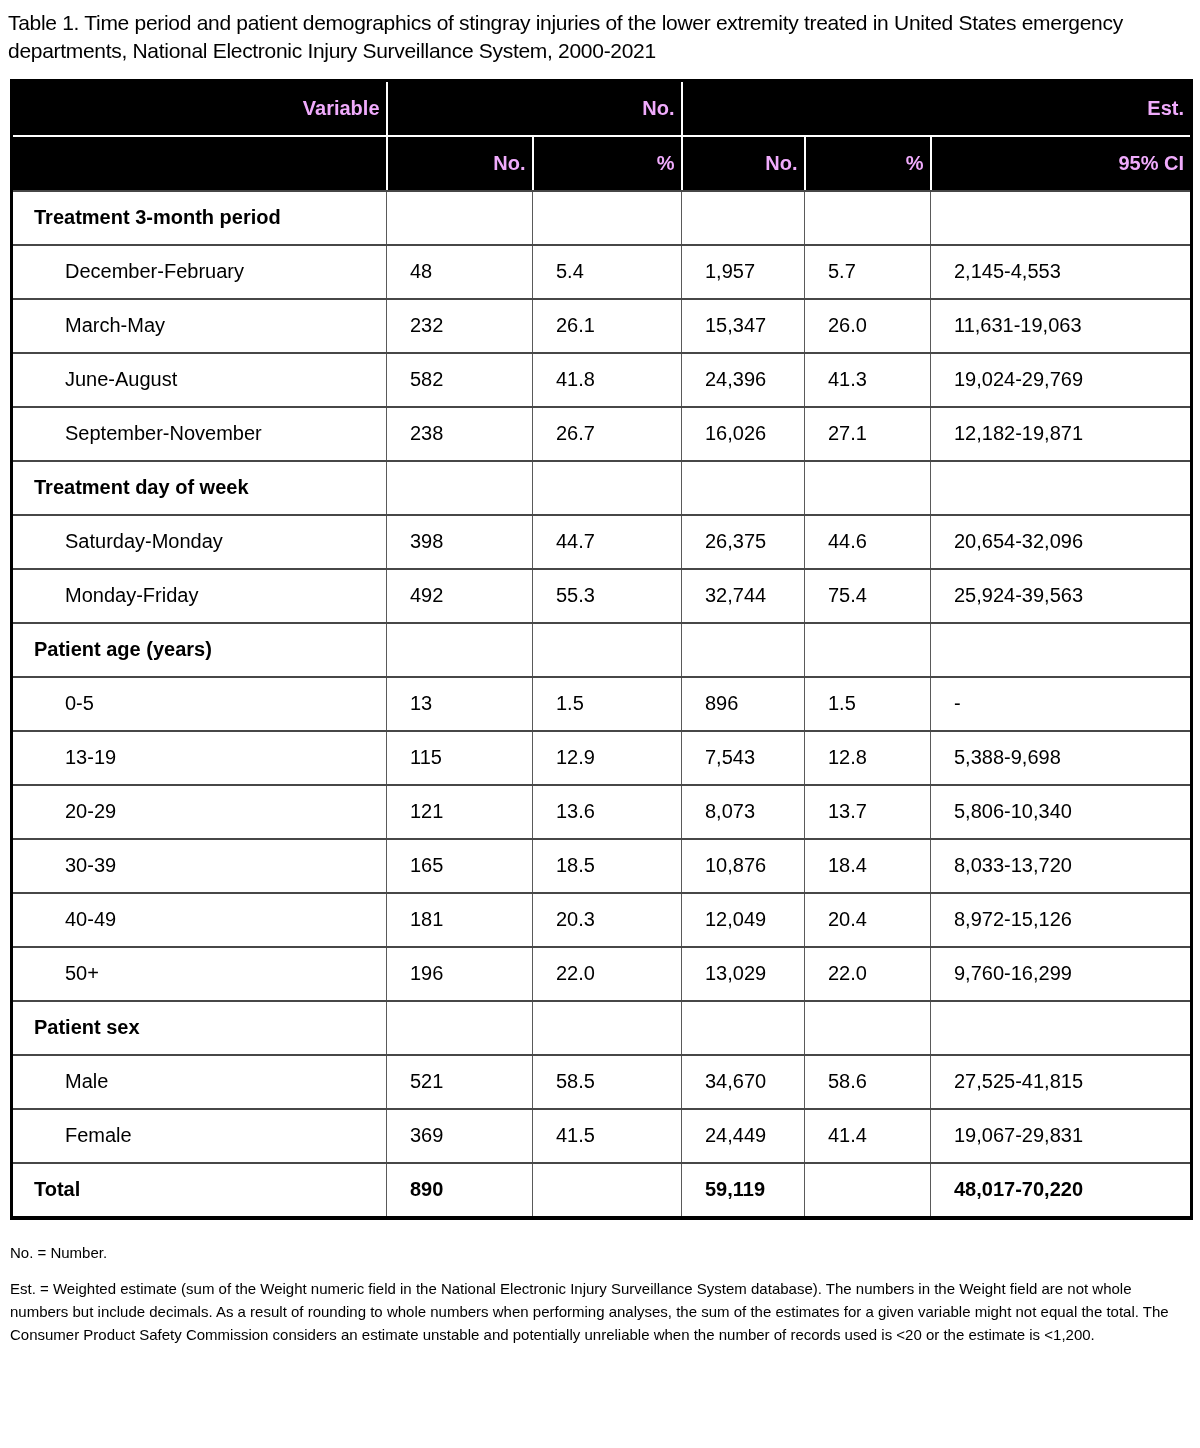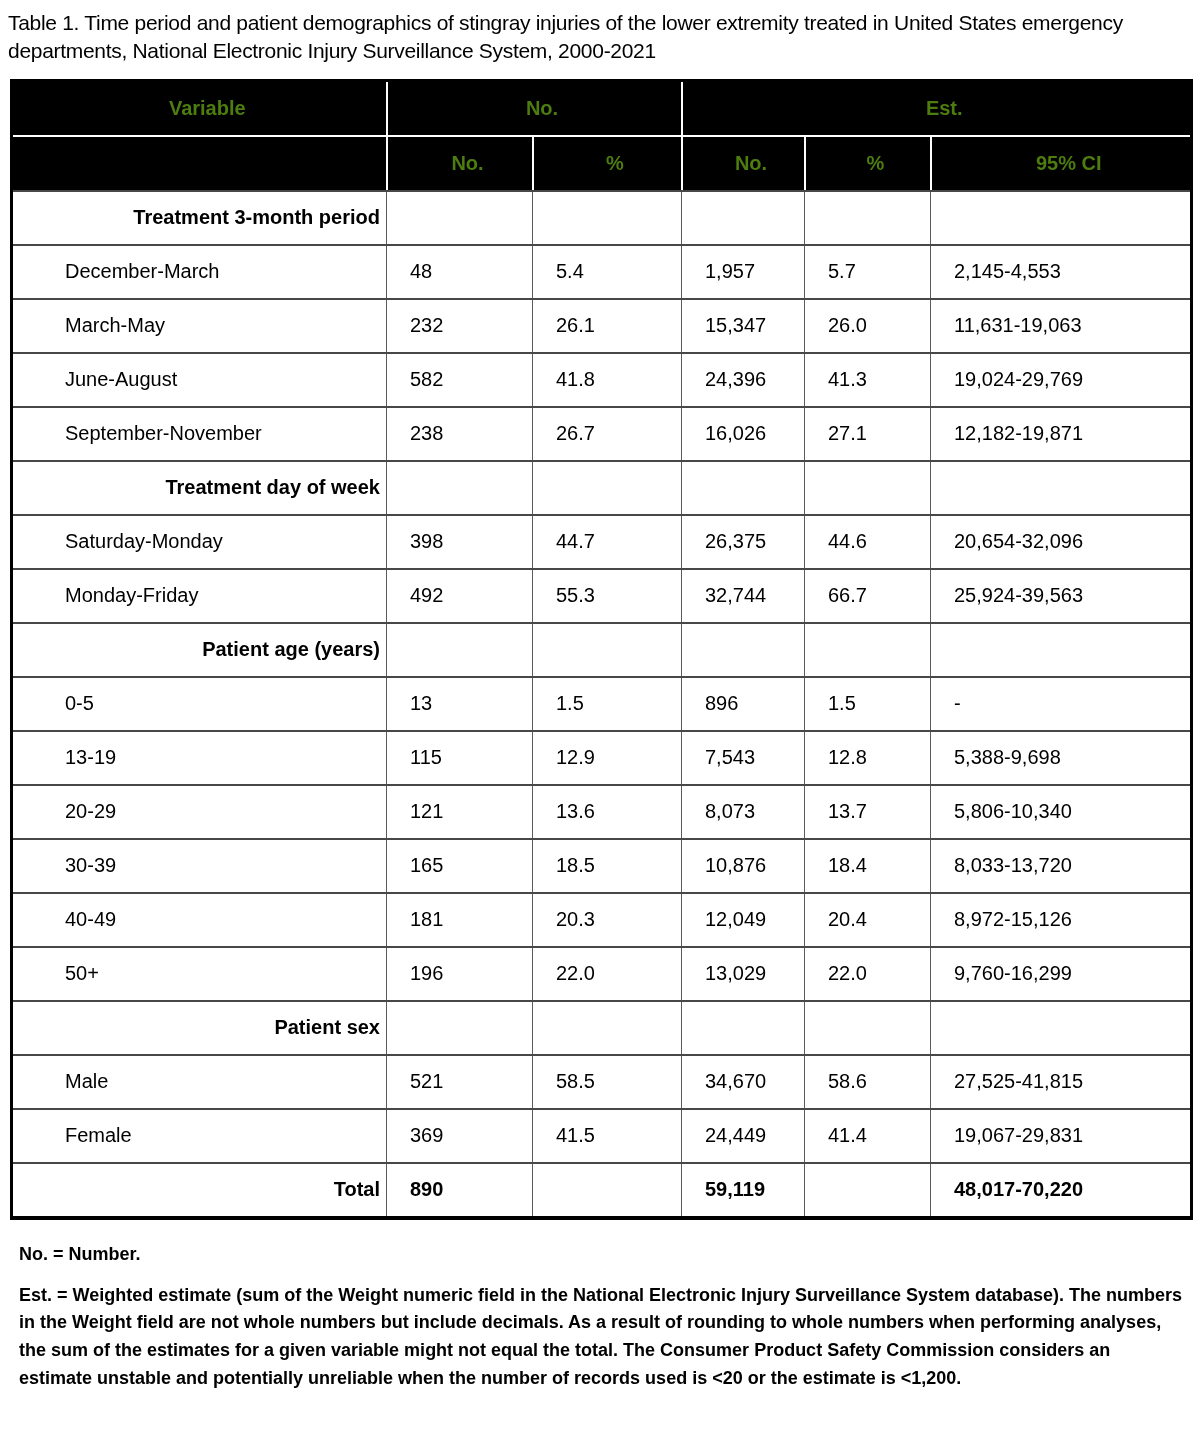--- a/index.html
+++ b/index.html
@@ -34,24 +34,24 @@
   }
   col.c-var { width: 375px; }
   col.c-no  { width: 146px; }
   col.c-pct { width: 149px; }
   col.c-eno { width: 123px; }
   col.c-epct{ width: 126px; }
   col.c-ci  { width: 261px; }
 
   thead th {
     background: #000000;
-    color: #4d7c0f;
+    color: #f0abfc;
     font-size: 20px;
     font-weight: 700;
-    text-align: center;
+    text-align: right;
     vertical-align: middle;
     height: 53px;
     padding: 0 6px 0 22px;
     border: 2px solid #ffffff;
   }
   thead tr.subhead th { border-bottom: 2px solid #474747; }
 
   tbody td {
     font-size: 20px;
     height: 52px;
@@ -62,30 +62,28 @@
     border-top: 2px solid #474747;
     border-bottom: 2px solid #474747;
     background: #ffffff;
     white-space: nowrap;
     overflow: hidden;
   }
   tbody tr.section td.label,
   tbody tr.total td.label {
     font-weight: 700;
     padding-left: 21px;
-    text-align: right;
   }
   tbody tr.data td.label { padding-left: 52px; }
   tbody tr.total td { font-weight: 700; }
 
   .footnotes {
-    margin: 21px 12px 0 19px;
-    font-size: 18px;
+    margin: 21px 12px 0 10px;
+    font-size: 15px;
     line-height: 1.55;
-    font-weight: bold;
   }
   .footnotes p { margin: 0 0 13px 0; }
 </style>
 </head>
 <body>
 
 <div class="page">
 
   <div class="title">Table 1. Time period and patient demographics of stingray injuries of the lower extremity treated in United States emergency departments, National Electronic Injury Surveillance System, 2000-2021</div>
 
@@ -116,21 +114,21 @@
     <tbody id="tbody">
         <tr class="section">
           <td class="label">Treatment 3-month period</td>
           <td></td>
           <td></td>
           <td></td>
           <td></td>
           <td></td>
         </tr>
         <tr class="data">
-          <td class="label">December-March</td>
+          <td class="label">December-February</td>
           <td>48</td>
           <td>5.4</td>
           <td>1,957</td>
           <td>5.7</td>
           <td>2,145-4,553</td>
         </tr>
         <tr class="data">
           <td class="label">March-May</td>
           <td>232</td>
           <td>26.1</td>
@@ -168,21 +166,21 @@
           <td>44.7</td>
           <td>26,375</td>
           <td>44.6</td>
           <td>20,654-32,096</td>
         </tr>
         <tr class="data">
           <td class="label">Monday-Friday</td>
           <td>492</td>
           <td>55.3</td>
           <td>32,744</td>
-          <td>66.7</td>
+          <td>75.4</td>
           <td>25,924-39,563</td>
         </tr>
         <tr class="section">
           <td class="label">Patient age (years)</td>
           <td></td>
           <td></td>
           <td></td>
           <td></td>
           <td></td>
         </tr>

